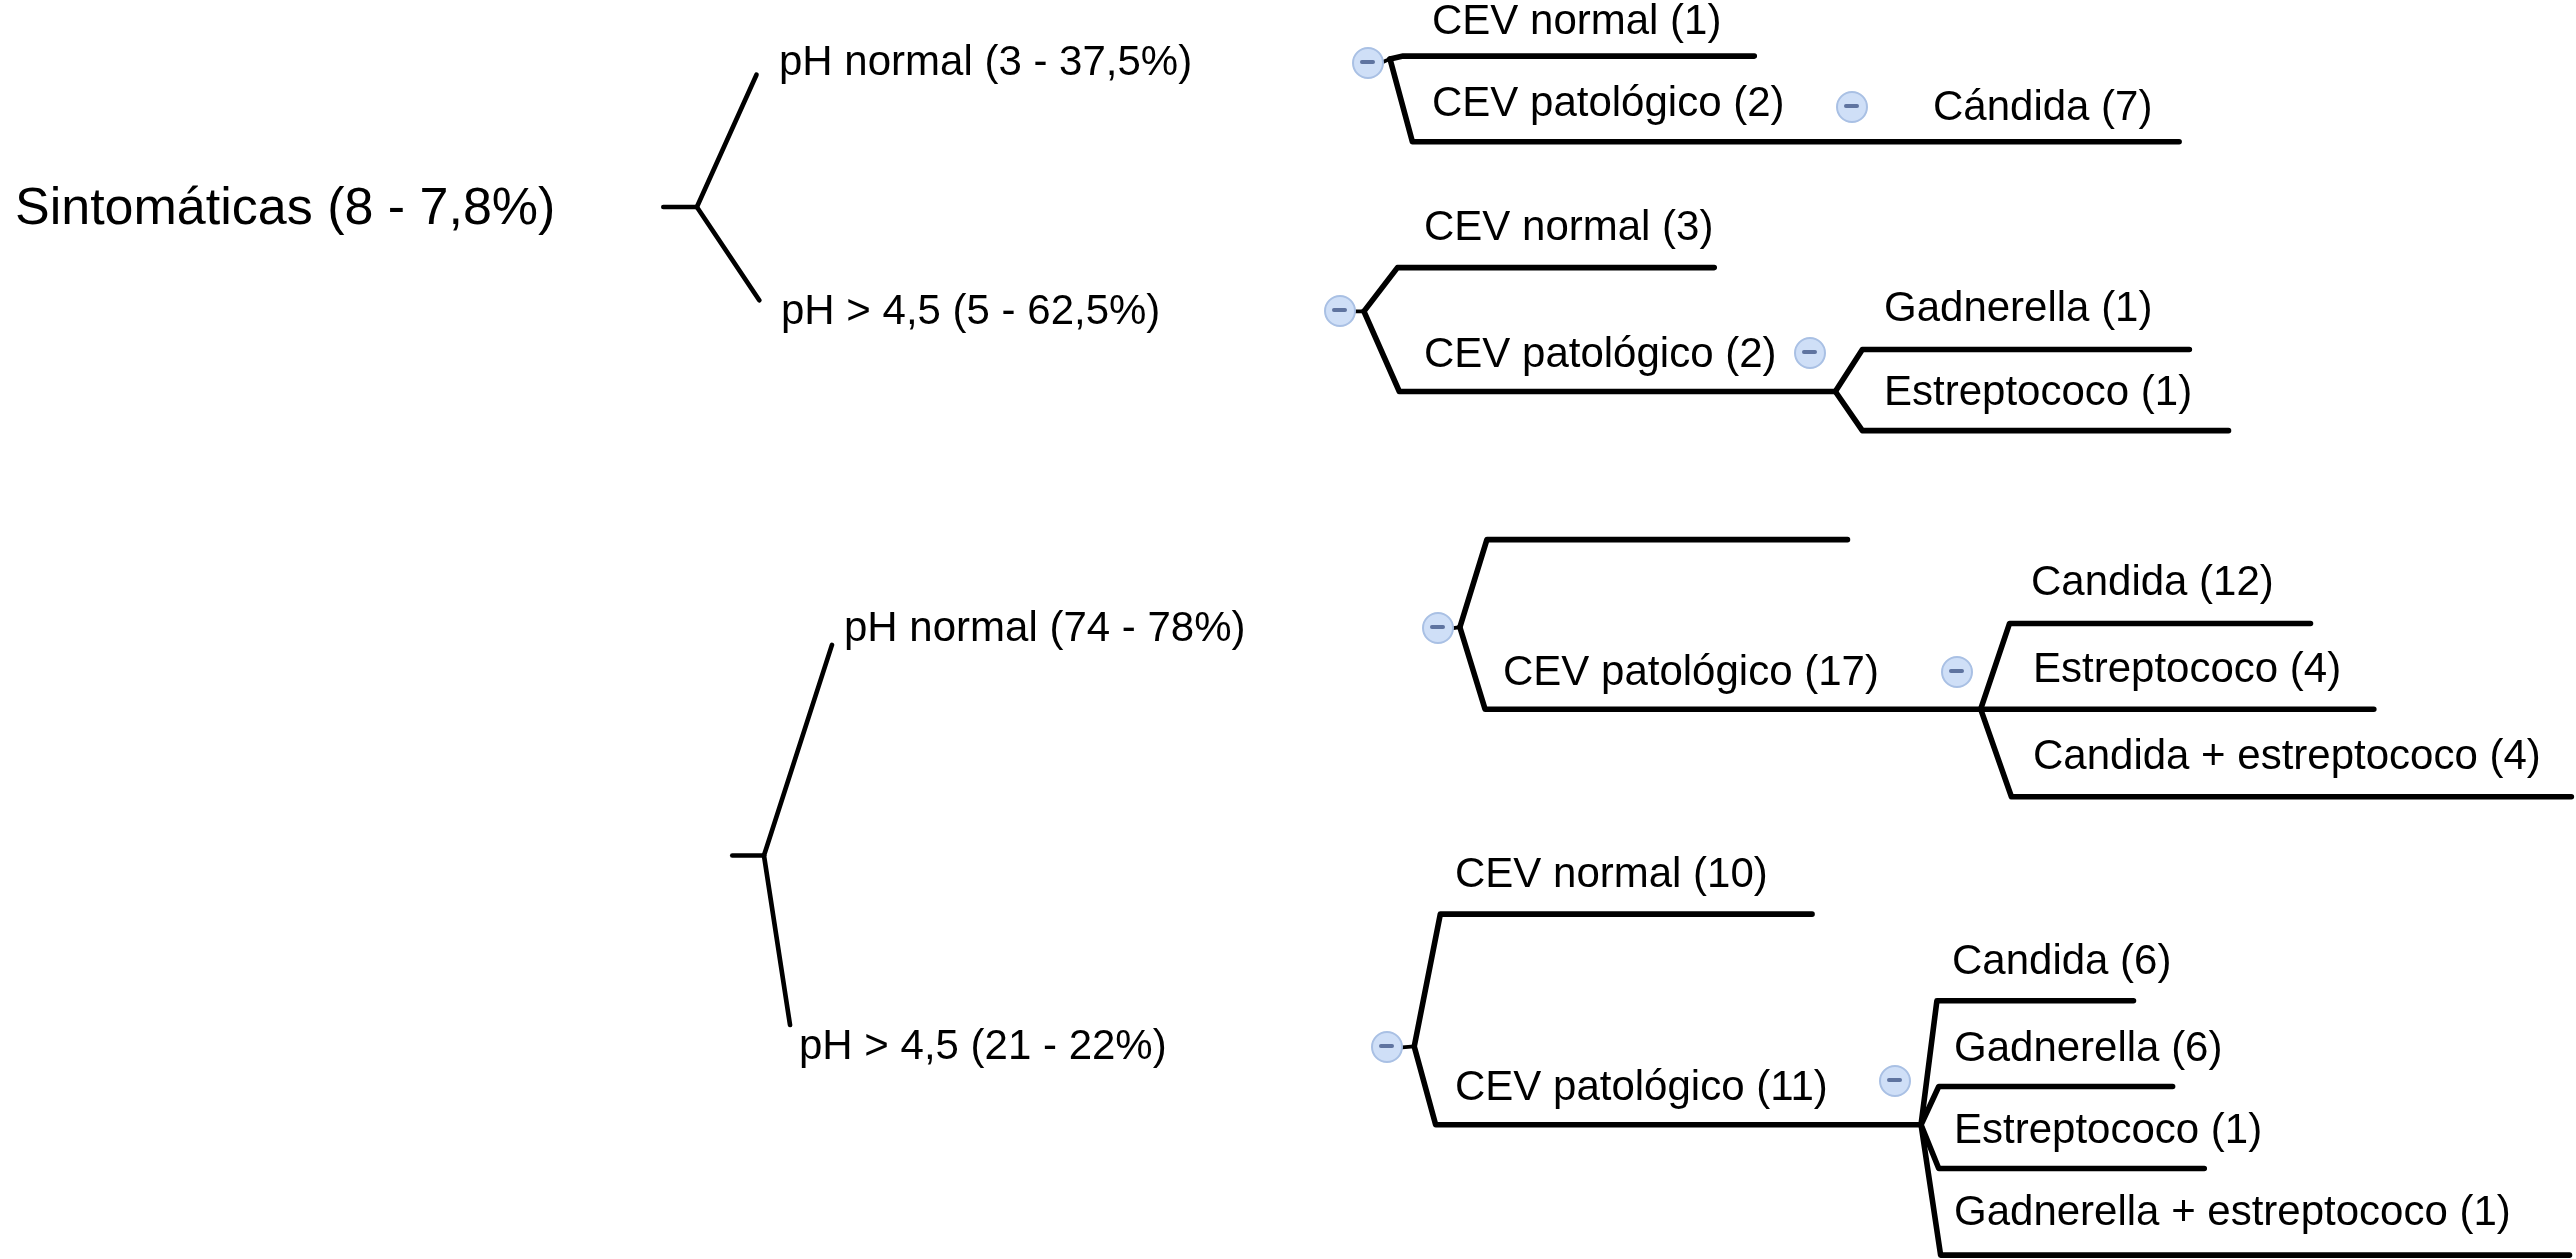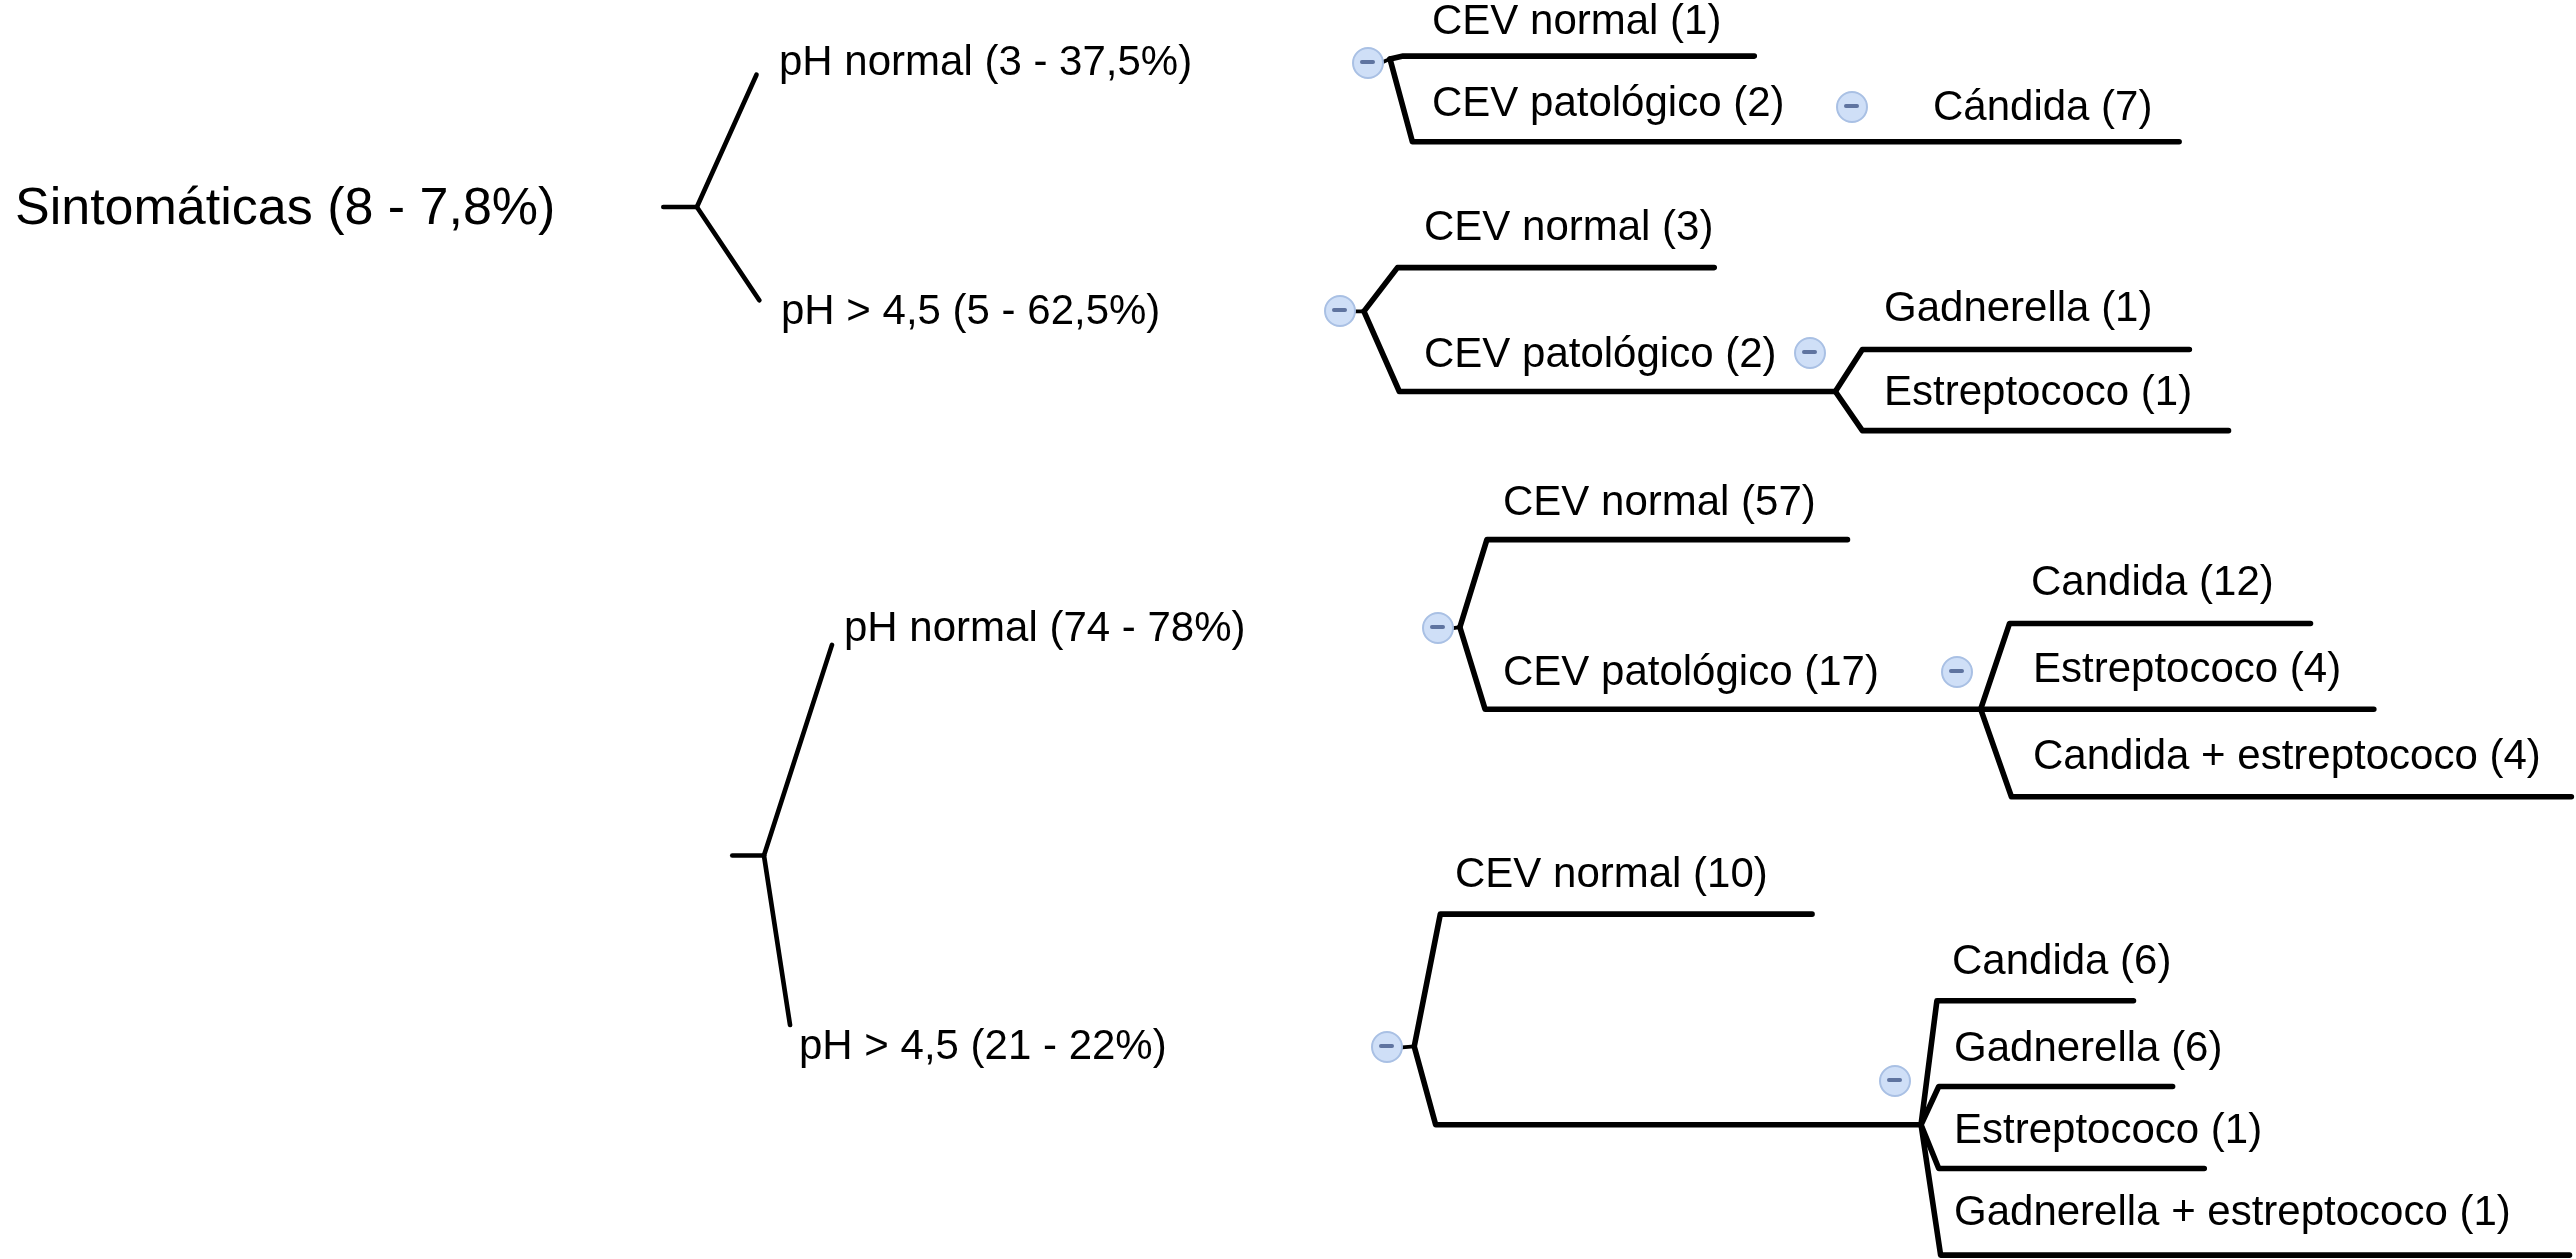--- a/index.html
+++ b/index.html
@@ -92,27 +92,27 @@
   <div class="label" style="left:1432px;top:19.6px">CEV normal (1)</div>
   <div class="label" style="left:1432px;top:102px">CEV patológico (2)</div>
   <div class="label" style="left:1933px;top:106px">Cándida (7)</div>
   <div class="label" style="left:781px;top:310px">pH &gt; 4,5 (5 - 62,5%)</div>
   <div class="label" style="left:1424px;top:226px">CEV normal (3)</div>
   <div class="label" style="left:1424px;top:353px">CEV patológico (2)</div>
   <div class="label" style="left:1884px;top:307px">Gadnerella (1)</div>
   <div class="label" style="left:1884px;top:391px">Estreptococo (1)</div>
 
   <div class="label" style="left:844px;top:627px">pH normal (74 - 78%)</div>
-  <div class="label" style="left:1503px;top:501px">CEV normal (57)</div>
   <div class="label" style="left:1503px;top:671px">CEV patológico (17)</div>
   <div class="label" style="left:2031px;top:581px">Candida (12)</div>
   <div class="label" style="left:2033px;top:668px">Estreptococo (4)</div>
   <div class="label" style="left:2033px;top:755px">Candida + estreptococo (4)</div>
   <div class="label" style="left:799px;top:1045px">pH &gt; 4,5 (21 - 22%)</div>
   <div class="label" style="left:1455px;top:873px">CEV normal (10)</div>
+  <div class="label" style="left:1455px;top:1086px">CEV patológico (11)</div>
   <div class="label" style="left:1952px;top:960px">Candida (6)</div>
   <div class="label" style="left:1954px;top:1047px">Gadnerella (6)</div>
   <div class="label" style="left:1954px;top:1129px">Estreptococo (1)</div>
   <div class="label" style="left:1954px;top:1211px">Gadnerella + estreptococo (1)</div>
 
   <div class="micon" style="left:1352px;top:47px"></div>
   <div class="micon" style="left:1836px;top:91px"></div>
   <div class="micon" style="left:1324px;top:295px"></div>
   <div class="micon" style="left:1794px;top:337px"></div>
   <div class="micon" style="left:1422px;top:612px"></div>

